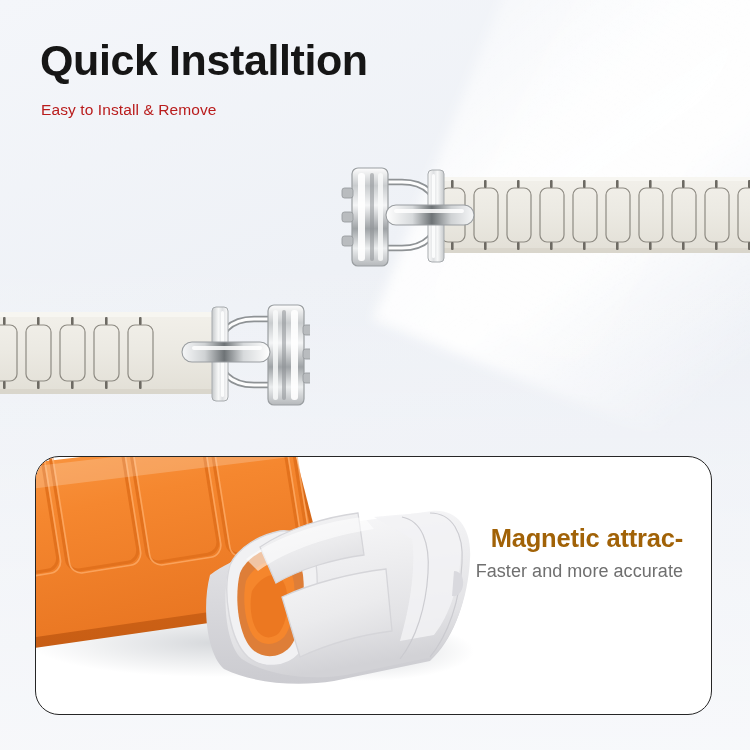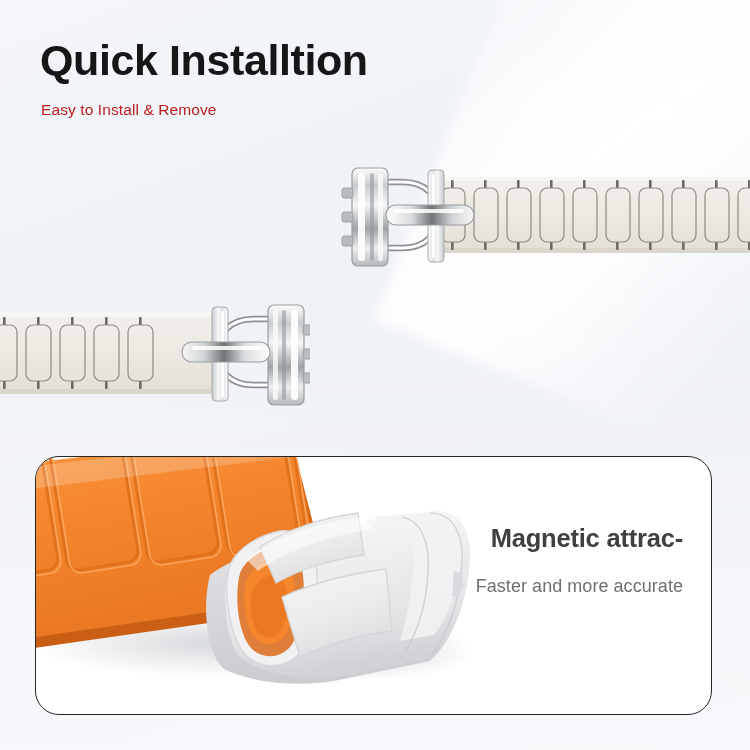--- a/index.html
+++ b/index.html
@@ -110,26 +110,26 @@
   .card-text {
     position: absolute;
     right: 28px;
     top: 66px;
     width: 300px;
     text-align: right;
   }
   .card-heading {
     font-size: 25.5px;
     font-weight: 700;
-    color: #404040;
+    color: #a16207;
     line-height: 1.22;
     letter-spacing: -0.2px;
   }
   .card-sub {
-    margin-top: 20px;
+    margin-top: 5px;
     font-size: 18px;
     font-weight: 400;
     color: #6f6f6f;
     line-height: 1.42;
     letter-spacing: 0.05px;
   }
 </style>
 </head>
 <body>
 

